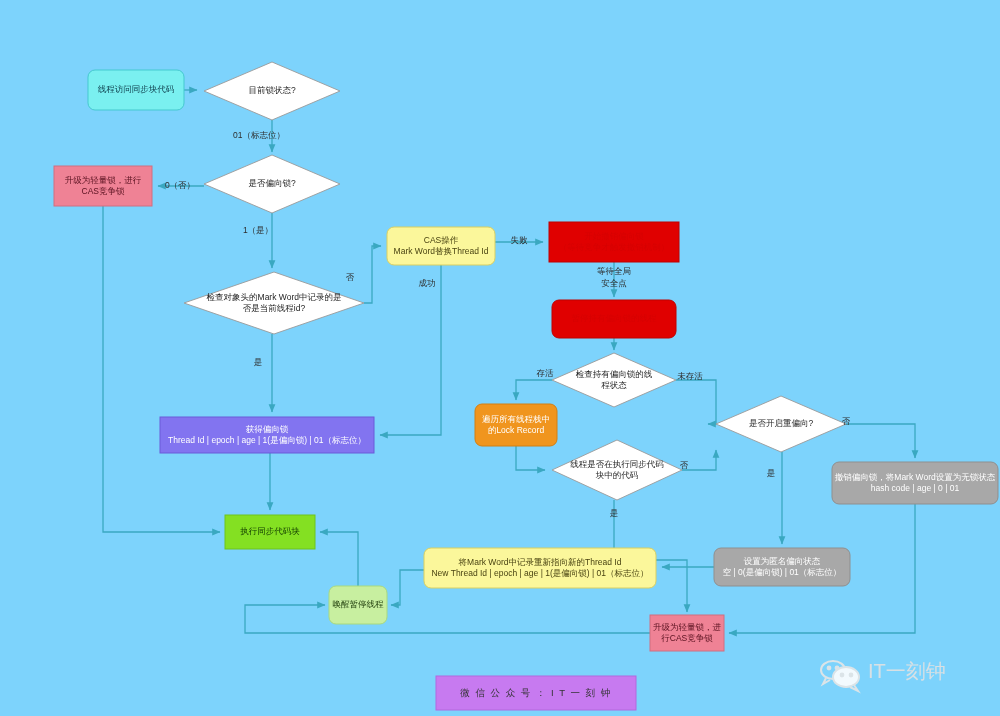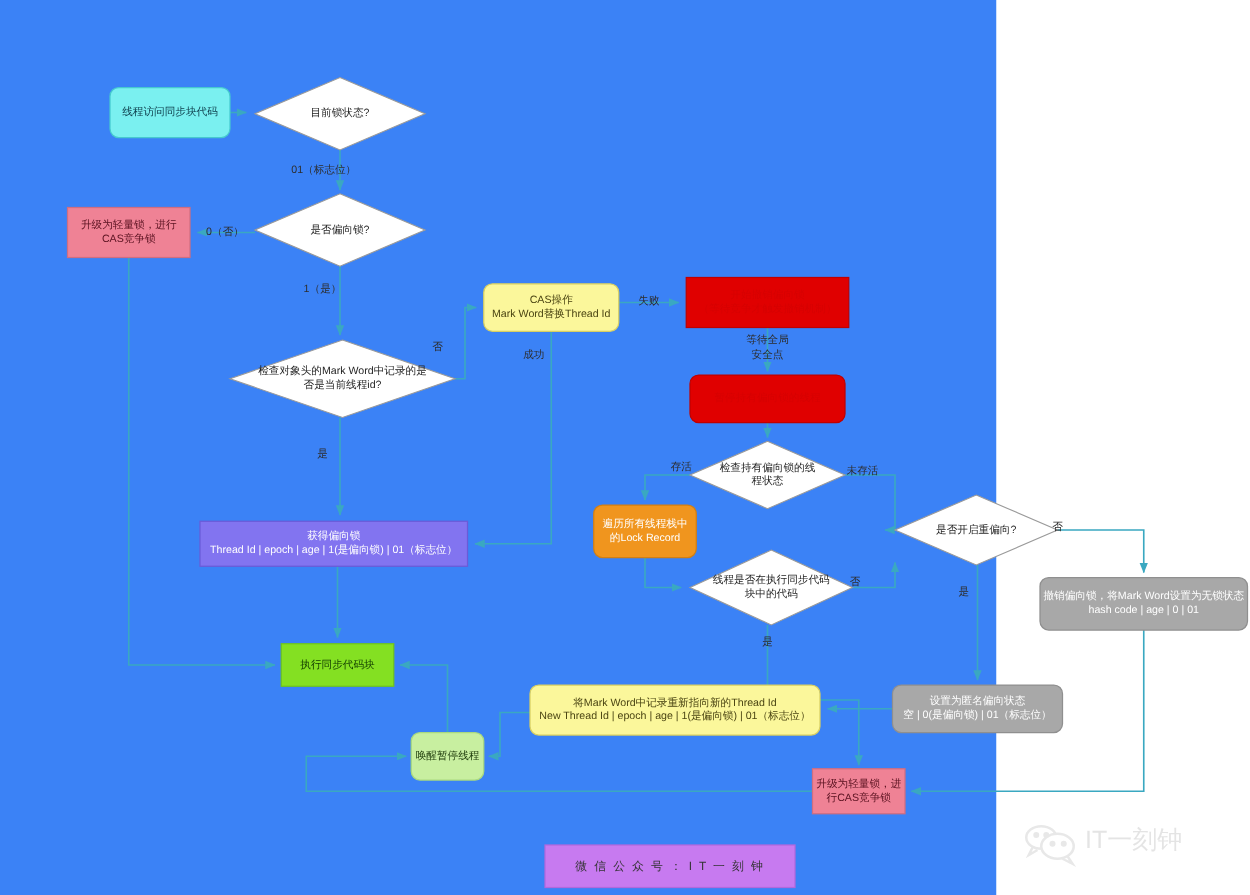--- a/index.html
+++ b/index.html
@@ -1,18 +1,18 @@
 <!DOCTYPE html>
 <html><head>
 <meta charset="utf-8">
 <style>
   html,body{margin:0;padding:0;background:#ffffff;}
   body{width:1000px;height:716px;overflow:hidden;
        font-family:"Liberation Sans","DejaVu Sans",sans-serif;}
-  #canvas{position:relative;width:797px;height:716px;background:#3b82f6;}
+  #canvas{position:relative;width:1000px;height:716px;background:#7dd3fc;}
   svg{position:absolute;left:0;top:0;width:1000px;height:716px;}
   .nodetext{font-size:8.5px;text-anchor:middle;dominant-baseline:middle;}
   .edgelabel{font-size:8.5px;fill:#2d2d2d;text-anchor:middle;dominant-baseline:middle;}
   .diamondtext{font-size:8.5px;fill:#1f1f1f;text-anchor:middle;dominant-baseline:middle;}
   .banner-text{font-size:9.5px;fill:#333;text-anchor:middle;dominant-baseline:middle;letter-spacing:1.5px;}
   .wm-text{font-size:20px;fill:#e2e2e2;text-anchor:start;dominant-baseline:middle;}
 </style>
 </head>
 <body>
 

